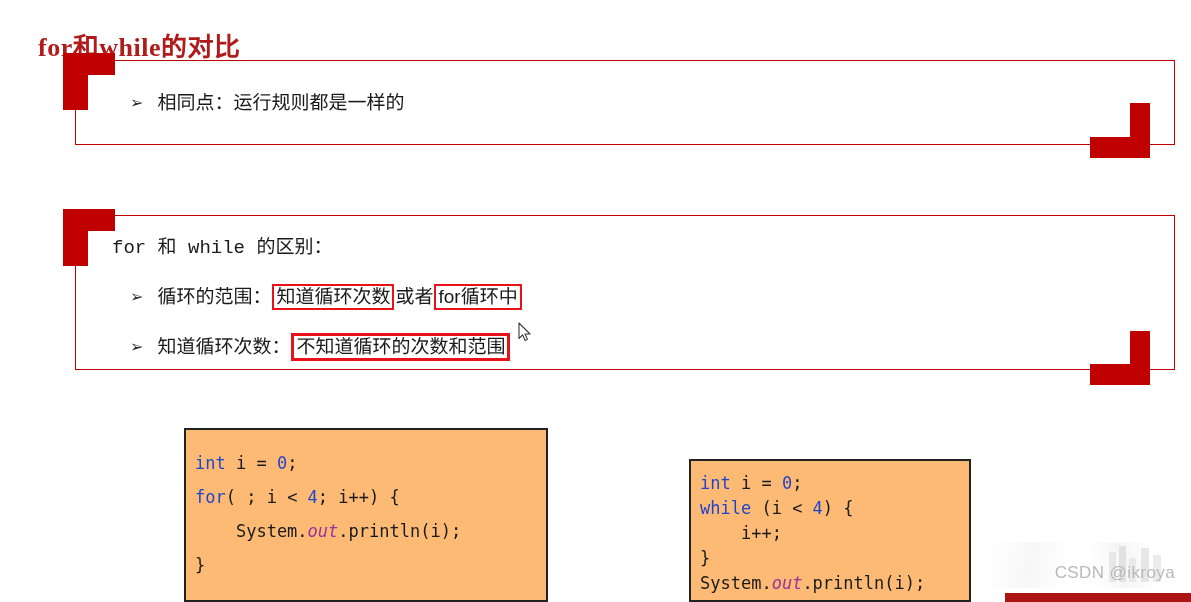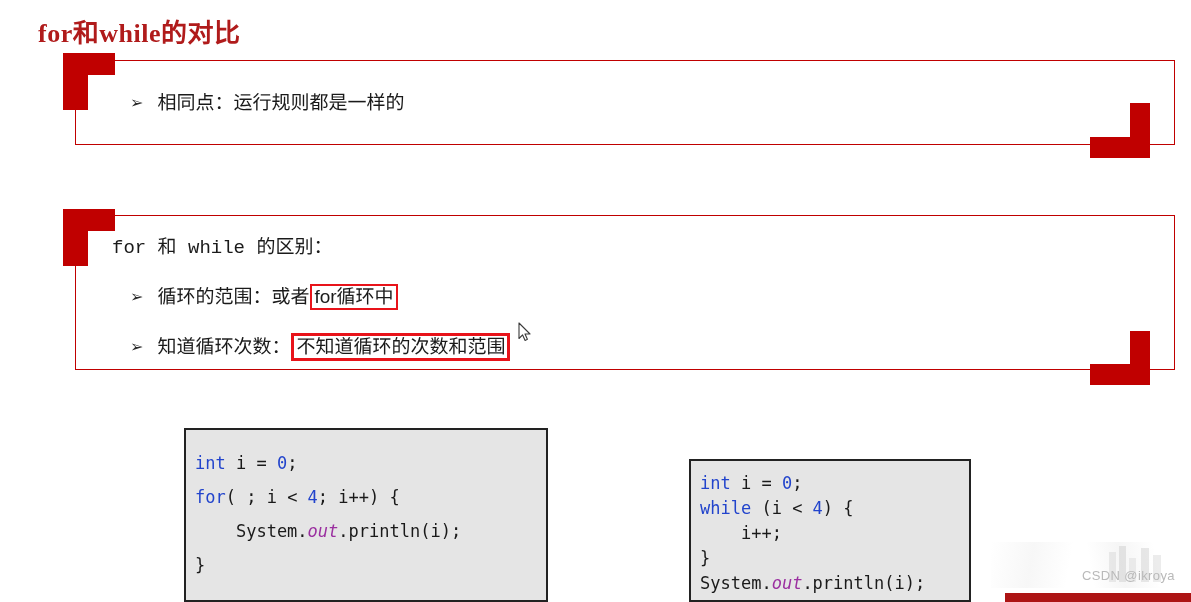--- a/index.html
+++ b/index.html
@@ -13,21 +13,21 @@
     position: relative;
     overflow: hidden;
     font-family: "Liberation Sans", "DejaVu Sans", sans-serif;
     -webkit-font-smoothing: antialiased;
   }
 
   
   #slide-title {
     position: absolute;
     left: 38px;
-    top: 12px;
+    top: 26px;
     font-size: 26px;
     font-weight: bold;
     color: #B01B1B;
     letter-spacing: 0.5px;
     white-space: nowrap;
     font-family: "Liberation Serif", "DejaVu Serif", serif;
   }
 
   
   .callout {
@@ -86,42 +86,42 @@
     padding: 1px 2px 2px 2px;
     margin: 0 1px;
     display: inline-block;
     line-height: 1;
   }
   .hl-thick { border-width: 3px; text-align: center; }
 
   
   .code-block {
     position: absolute;
-    background: #e5e5e5;
+    background: #fdba74;
     border: 2px solid #222222;
     box-sizing: border-box;
     font-family: "DejaVu Sans Mono", "Liberation Mono", monospace;
     font-size: 17px;
     color: #1a1a1a;
     white-space: pre;
     overflow: hidden;
   }
   #code-for   { left: 184px; top: 428px; width: 364px; height: 174px; padding: 16px 0 0 9px; line-height: 34px; }
   #code-while { left: 689px; top: 459px; width: 282px; height: 143px; padding: 10px 0 0 9px; line-height: 25px; }
 
   .kw  { color: #2244CC; }
   .num { color: #2244CC; }
   .fld { color: #9B30A0; font-style: italic; }
 
   
   #watermark {
     position: absolute;
     right: 16px;
     bottom: 19px;
-    font-size: 13px;
+    font-size: 17px;
     color: #b9b9b9;
     letter-spacing: 0.4px;
     white-space: nowrap;
     font-family: "Liberation Sans", "DejaVu Sans", sans-serif;
   }
   #watermark-blotch {
     position: absolute;
     right: 10px;
     bottom: 14px;
     width: 190px;
@@ -181,20 +181,21 @@
 <div class="corner-block" id="c2-tl-h"></div>
 <div class="corner-block" id="c2-tl-v"></div>
 <div class="corner-block" id="c2-br-h"></div>
 <div class="corner-block" id="c2-br-v"></div>
 
 <div class="line" id="line-diff">for 和 while 的区别：</div>
 
 <div class="line bullet-row" id="line-for">
   <span class="bullet-glyph">➢</span>
   <span>循环的范围：</span>
+  <span class="hl">知道循环次数</span>
   <span>或者</span>
   <span class="hl">for循环中</span>
 </div>
 
 <div class="line bullet-row" id="line-while">
   <span class="bullet-glyph">➢</span>
   <span>知道循环次数：</span>
   <span class="hl hl-thick">不知道循环的次数和范围</span>
 </div>
 

